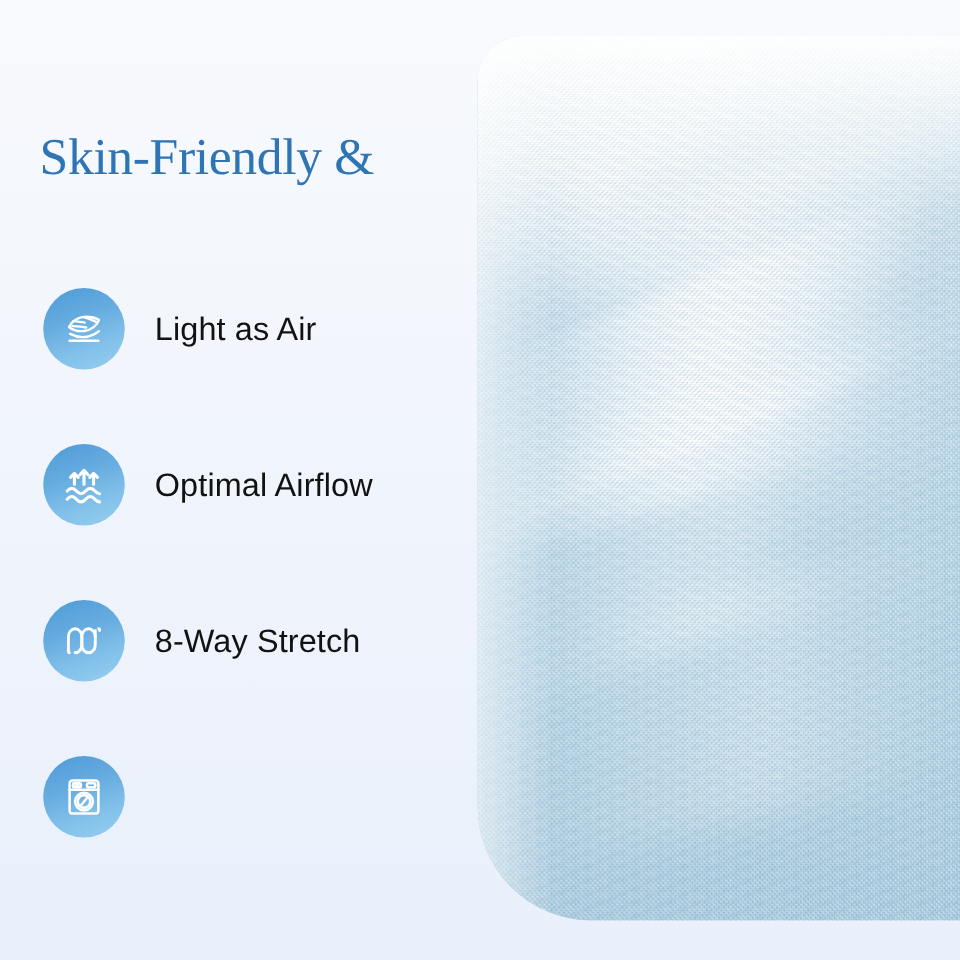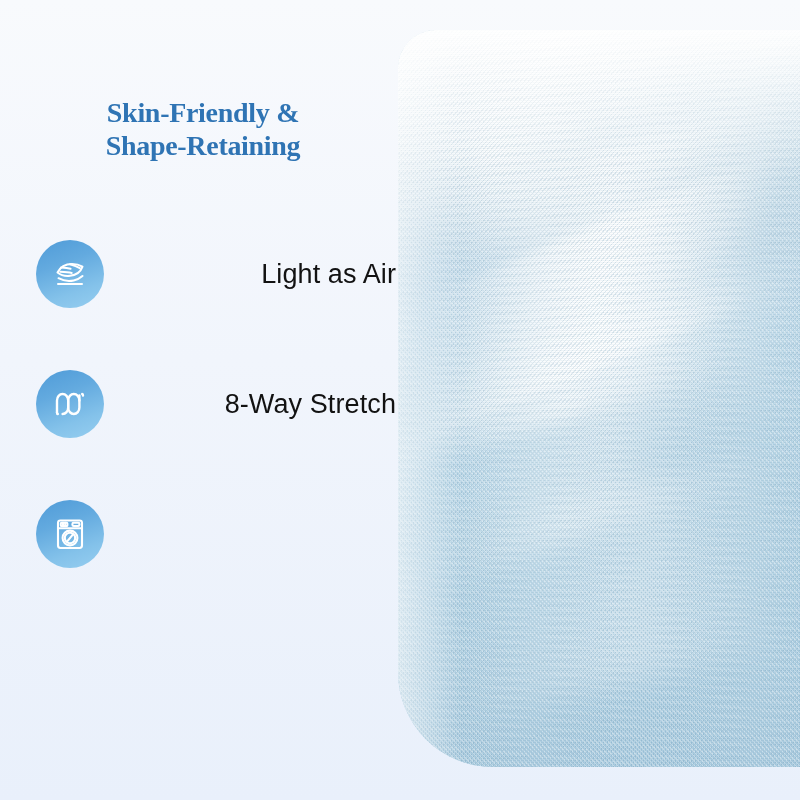--- a/index.html
+++ b/index.html
@@ -147,42 +147,40 @@
     background: linear-gradient(90deg, rgba(255,255,255,0.55) 0%, rgba(255,255,255,0) 100%);
   }
 
   
   .headline {
     position: absolute;
     left: 33px;
     top: 78px;
     width: 340px;
     font-family: "Liberation Serif", "DejaVu Serif", serif;
-    font-size: 28px;
+    font-size: 43px;
     line-height: 1.17;
     letter-spacing: -0.3px;
     color: #2f74b4;
-    font-weight: 700;
-    text-align: center;
+    font-weight: 400;
   }
   .headline .l2 { display: block; }
 
   
   .features {
     position: absolute;
     left: 36px;
     top: 240px;
     width: 360px;
   }
   .feature {
     display: flex;
     align-items: center;
     height: 68px;
     margin-bottom: 62px;
-    justify-content: space-between;
   }
   .feature:last-child { margin-bottom: 0; }
   .icon-circle {
     width: 68px;
     height: 68px;
     min-width: 68px;
     border-radius: 50%;
     background: linear-gradient(160deg, #4f9bd8 0%, #63aadf 35%, #84c2ea 72%, #96cef0 100%);
     display: flex;
     align-items: center;
@@ -215,41 +213,57 @@
     <div class="fold fold-e"></div>
     <div class="fold fold-f"></div>
     <div class="weave"></div>
     <div class="weave-fine"></div>
     <div class="photo-top-fade"></div>
     <div class="photo-left-fade"></div>
   </div>
 
   <h1 class="headline">
     <span>Skin-Friendly &amp;</span>
-    <span class="l2">Shape-Retaining</span>
   </h1>
 
   <div class="features">
 
     <div class="feature">
       <span class="icon-circle">
         <svg width="44" height="44" viewBox="0 0 44 44" aria-hidden="true">
           <g fill="none" stroke="#ffffff" stroke-width="2" stroke-linecap="round" stroke-linejoin="round">
             <path d="M9.5 20.5c2.5-5 8-8.5 14.5-8.5 4.5 0 8 1.2 10.5 2.6-1.6 4.6-6.2 8.4-12.4 9.2-4.8.6-9.3-.6-12.6-3.3z"></path>
             <path d="M13 15.6c3.2.3 6.4.6 9.6 1.2"></path>
             <path d="M12.4 19.8c3.8.2 7.6.4 11.4 1.1"></path>
             <path d="M22 12.2c3.4 1 6.8 2.2 9.8 4"></path>
             <path d="M10.5 26.2c4.6 2.5 10 3.3 15.2 2.2 3.6-.8 6.6-2.4 8.8-4.4"></path>
             <path d="M10 32h24"></path>
           </g>
         </svg>
       </span>
       <span class="feature-label">Light as Air</span>
     </div>
 
+    <div class="feature">
+      <span class="icon-circle">
+        <svg width="44" height="44" viewBox="0 0 44 44" aria-hidden="true">
+          <g fill="none" stroke="#ffffff" stroke-width="2.6" stroke-linecap="round" stroke-linejoin="round">
+            <path d="M14 21.5V13"></path>
+              <path d="M10.8 15.8L14 12.4l3.2 3.4"></path>
+            <path d="M22 21.5V10.5"></path>
+              <path d="M18.6 13.6L22 10l3.4 3.6"></path>
+            <path d="M30 21.5V13"></path>
+              <path d="M26.8 15.8L30 12.4l3.2 3.4"></path>
+            <path d="M8 27.2c2.6-3 5.1-3 7.7 0 2.6 3 5.1 3 7.7 0 2.6-3 5.1-3 7.7 0 1.3 1.5 2.6 2.25 3.9 2.25"></path>
+            <path d="M8 34c2.6-3 5.1-3 7.7 0 2.6 3 5.1 3 7.7 0 2.6-3 5.1-3 7.7 0 1.3 1.5 2.6 2.25 3.9 2.25"></path>
+          </g>
+        </svg>
+      </span>
+      <span class="feature-label">Optimal Airflow</span>
+    </div>
 
     <div class="feature">
       <span class="icon-circle">
         <svg width="44" height="44" viewBox="0 0 44 44" aria-hidden="true">
           <g fill="none" stroke="#ffffff" stroke-width="2.4" stroke-linecap="round" stroke-linejoin="round">
             <path d="M9 30.5V18.5c0-3.6 2.5-6.5 5.6-6.5 3.1 0 5.6 2.9 5.6 6.5v7c0 3.6 2.5 6.5 5.6 6.5 3.1 0 5.6-2.9 5.6-6.5v-12"></path>
             <path d="M9 18.5v12c0 3.6 2.5 6.5 5.6 6.5" opacity="0"></path>
             <path d="M14.6 32c3.1 0 5.6-2.9 5.6-6.5v-7c0-3.6 2.5-6.5 5.6-6.5 3.1 0 5.6 2.9 5.6 6.5"></path>
             <path d="M9 30.5c0 1 .3 1.5.8 1.5"></path>
             <path d="M35 13.5c0-1-.3-1.5-.8-1.5"></path>

